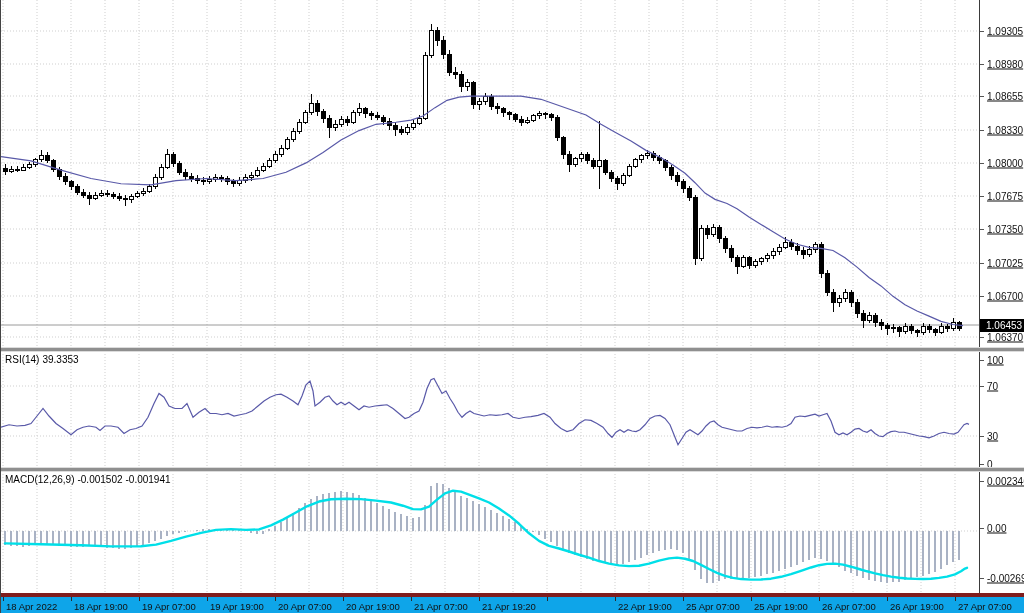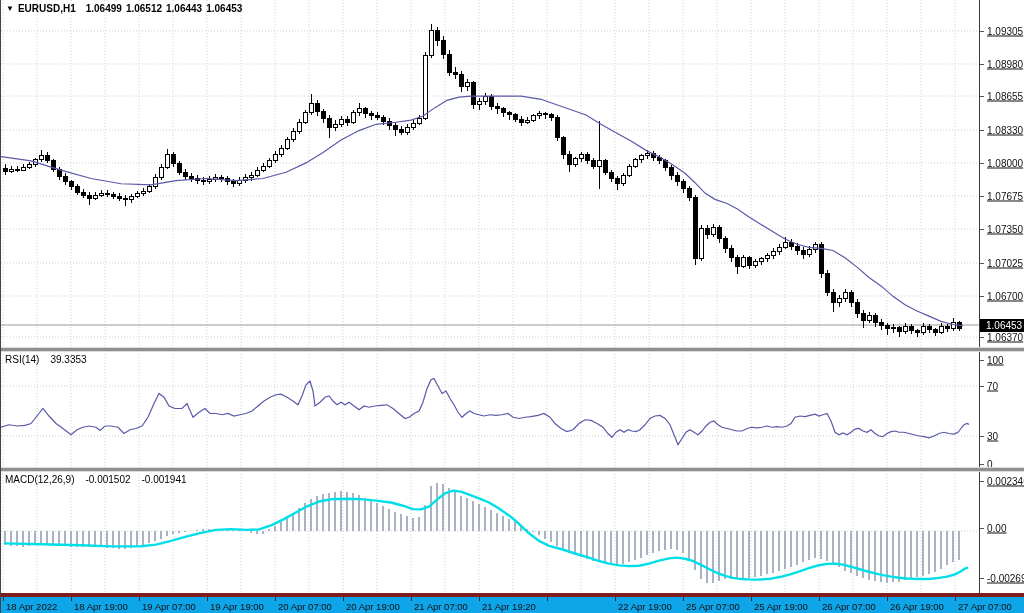--- a/index.html
+++ b/index.html
@@ -16,21 +16,21 @@
   #time-axis{position:absolute;left:0;top:593px;width:1024px;height:20px;background:#0ea5e9;
        border-top:4px solid #7f1d1d;z-index:5;}
   .tl{position:absolute;top:4px;font-size:9.5px;color:#111;white-space:nowrap;}
   .ttick{position:absolute;top:0;width:1px;height:4px;background:#2a2a2a;}
   #ohlc-header{position:absolute;left:5px;top:3px;z-index:7;font-size:10px;color:#000;}
   #ohlc-header .sym{font-weight:700;margin-right:6px;}
   #ohlc-header .num{font-weight:600;margin-left:4px;}
   #dd-icon{font-size:8px;margin-right:4px;position:relative;top:-1px;cursor:pointer;}
   .ind-label{position:absolute;left:4px;z-index:7;font-size:10px;color:#000;}
   #rsi-label{top:354px;} #macd-label{top:474px;}
-  .ind-label .val{margin-left:11px;}
+  .ind-label .val{margin-left:3px;}
   #price-badge{position:absolute;left:979px;top:319px;width:45px;height:13px;background:#000;
        color:#fff;font-size:10px;line-height:13px;padding-left:6px;z-index:8;box-sizing:border-box;}
 </style>
 </head>
 <body>
 
 <div id="app">
   <svg id="chart-svg" width="1024" height="613">
       <line x1="2" y1="0" x2="2" y2="347" stroke="#cfcfcf" stroke-width="1" stroke-dasharray="1 2"></line>
       <line x1="2" y1="351" x2="2" y2="467" stroke="#cfcfcf" stroke-width="1" stroke-dasharray="1 2"></line>
@@ -615,23 +615,20 @@
         <line x1="928" y1="531" x2="928" y2="573.94" stroke="#a9b2c4" stroke-width="1.4"></line>
         <line x1="934" y1="531" x2="934" y2="571.66" stroke="#a9b2c4" stroke-width="1.4"></line>
         <line x1="940" y1="531" x2="940" y2="568.62" stroke="#a9b2c4" stroke-width="1.4"></line>
         <line x1="946" y1="531" x2="946" y2="565.2" stroke="#a9b2c4" stroke-width="1.4"></line>
         <line x1="952" y1="531" x2="952" y2="561.97" stroke="#a9b2c4" stroke-width="1.4"></line>
         <line x1="958" y1="531" x2="958" y2="559.5" stroke="#a9b2c4" stroke-width="1.4"></line>
       </g>
       <path d="M4 543.35 L40 544.3 L80 545.25 L110 546.39 L140 546.2 L155 544.68 L170 540.88 L185 536.7 L200 532.9 L215 529.86 L230 529.1 L245 529.86 L258 529.48 L270 525.3 L282 519.6 L294 512.95 L306 506.3 L318 501.55 L330 499.27 L345 498.7 L360 499.08 L375 500.6 L390 502.5 L402 505.73 L412 509.15 L420 509.34 L428 506.68 L436 499.65 L444 493.38 L452 490.72 L460 491.67 L468 494.52 L478 498.32 L488 502.5 L498 508.58 L508 515.42 L518 523.78 L528 533.28 L538 540.88 L548 545.82 L558 548.48 L568 551.52 L578 554.75 L588 557.6 L598 561.02 L608 563.68 L618 565.39 L628 566.15 L638 565.77 L648 563.68 L658 560.64 L668 558.36 L676 557.6 L684 558.74 L692 561.02 L700 564.82 L708 569 L716 572.8 L724 575.84 L732 577.93 L740 579.07 L750 579.64 L760 579.45 L770 578.69 L780 576.79 L790 574.13 L800 570.9 L810 567.48 L818 565.2 L826 563.87 L834 563.68 L842 564.63 L850 566.72 L858 569 L866 571.28 L874 573.37 L882 575.08 L890 576.6 L898 577.74 L906 578.5 L914 578.88 L922 579.07 L930 578.69 L938 577.93 L946 576.6 L954 574.32 L960 571.28 L964 568.62 L966 567.86" fill="none" stroke="#00dfe8" stroke-width="2.4" stroke-linejoin="round" stroke-linecap="round"></path>
     </svg>
 
-  <div id="ohlc-header">
-    <span id="dd-icon">▼</span><span class="sym">EURUSD,H1</span><span class="num">1.06499</span><span class="num">1.06512</span><span class="num">1.06443</span><span class="num">1.06453</span>
-  </div>
 
   <div id="rsi-label" class="ind-label">
     <span>RSI(14)</span><span class="val">39.3353</span>
   </div>
 
   <div id="macd-label" class="ind-label">
     <span>MACD(12,26,9)</span><span class="val">-0.001502</span><span class="val">-0.001941</span>
   </div>
 
   <div id="price-axis">

